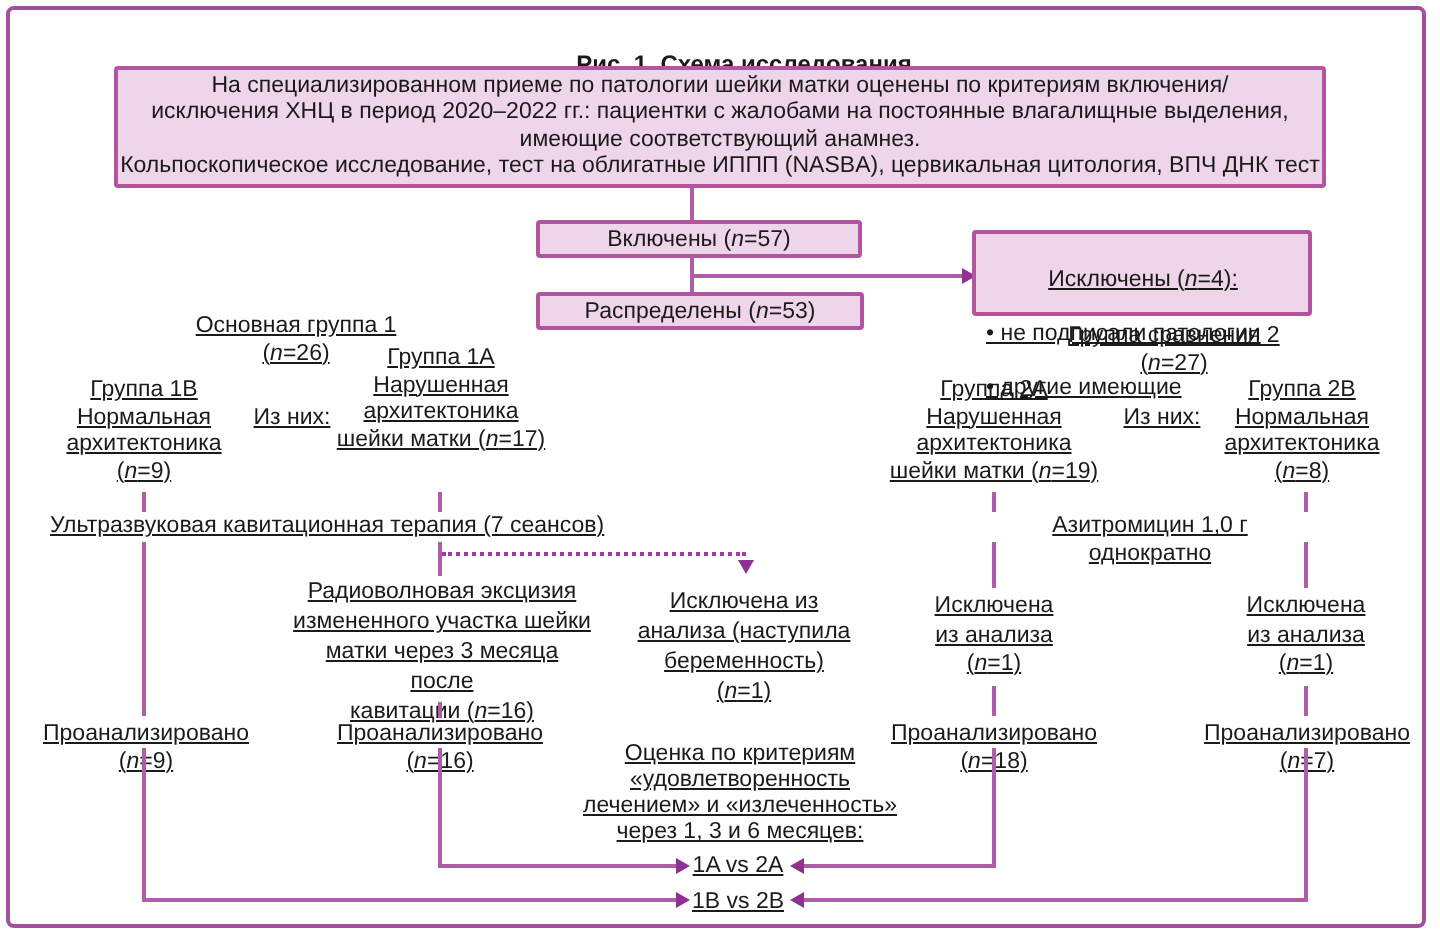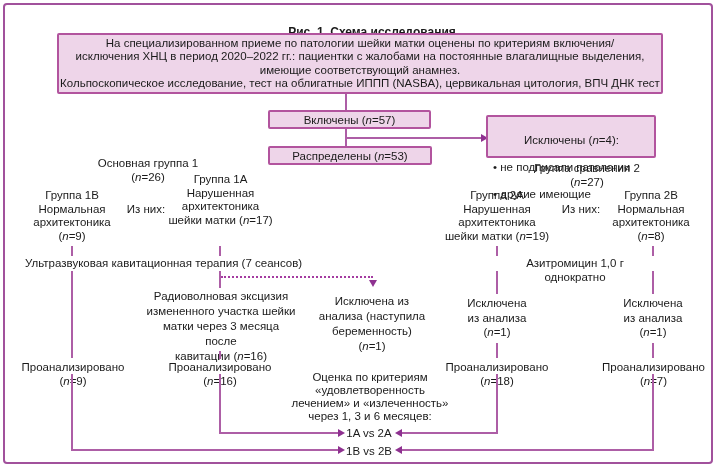--- a/index.html
+++ b/index.html
@@ -13,24 +13,24 @@
   }
   .title{
     position:absolute;left:262px;top:11px;width:220px;text-align:center;
     font-size:12px;font-weight:bold;white-space:pre-line;margin-top:14px;
   }
   .box{
     position:absolute;background:#eed5e9;border:2px solid #b2549e;border-radius:2px;
     box-sizing:border-box;display:flex;align-items:center;justify-content:center;
     text-align:center;font-size:11.5px;line-height:14px;white-space:pre-line;
   }
-  .box.multi{display:block;text-align:left;padding:3px 4px 0 5px;line-height:13.5px;font-size:11.5px;}
+  .box.multi{display:block;text-align:left;padding:3px 4px 0 5px;line-height:13.5px;font-size:11.5px;text-decoration:underline;}
   .box.multi .bx-title{text-align:center;display:block;}
   .txt{
-    position:absolute;font-size:11.5px;line-height:14px;text-align:center;white-space:pre-line;
+    position:absolute;font-size:11.5px;line-height:14px;text-align:center;white-space:pre-line;text-decoration:underline;
   }
   .vline{position:absolute;width:2px;background:#ad5ea6;}
   .hline{position:absolute;height:2px;background:#ad5ea6;}
   .dotline{position:absolute;height:0;border-top:2px dotted #a43ba0;}
   .arrow-right{position:absolute;width:0;height:0;border-top:4px solid transparent;border-bottom:4px solid transparent;border-left:7px solid #8e3190;}
   .arrow-left{position:absolute;width:0;height:0;border-top:4px solid transparent;border-bottom:4px solid transparent;border-right:7px solid #8e3190;}
   .arrow-down{position:absolute;width:0;height:0;border-left:4px solid transparent;border-right:4px solid transparent;border-top:7px solid #8e3190;}
   i{font-style:italic;}
 </style>
 </head>

